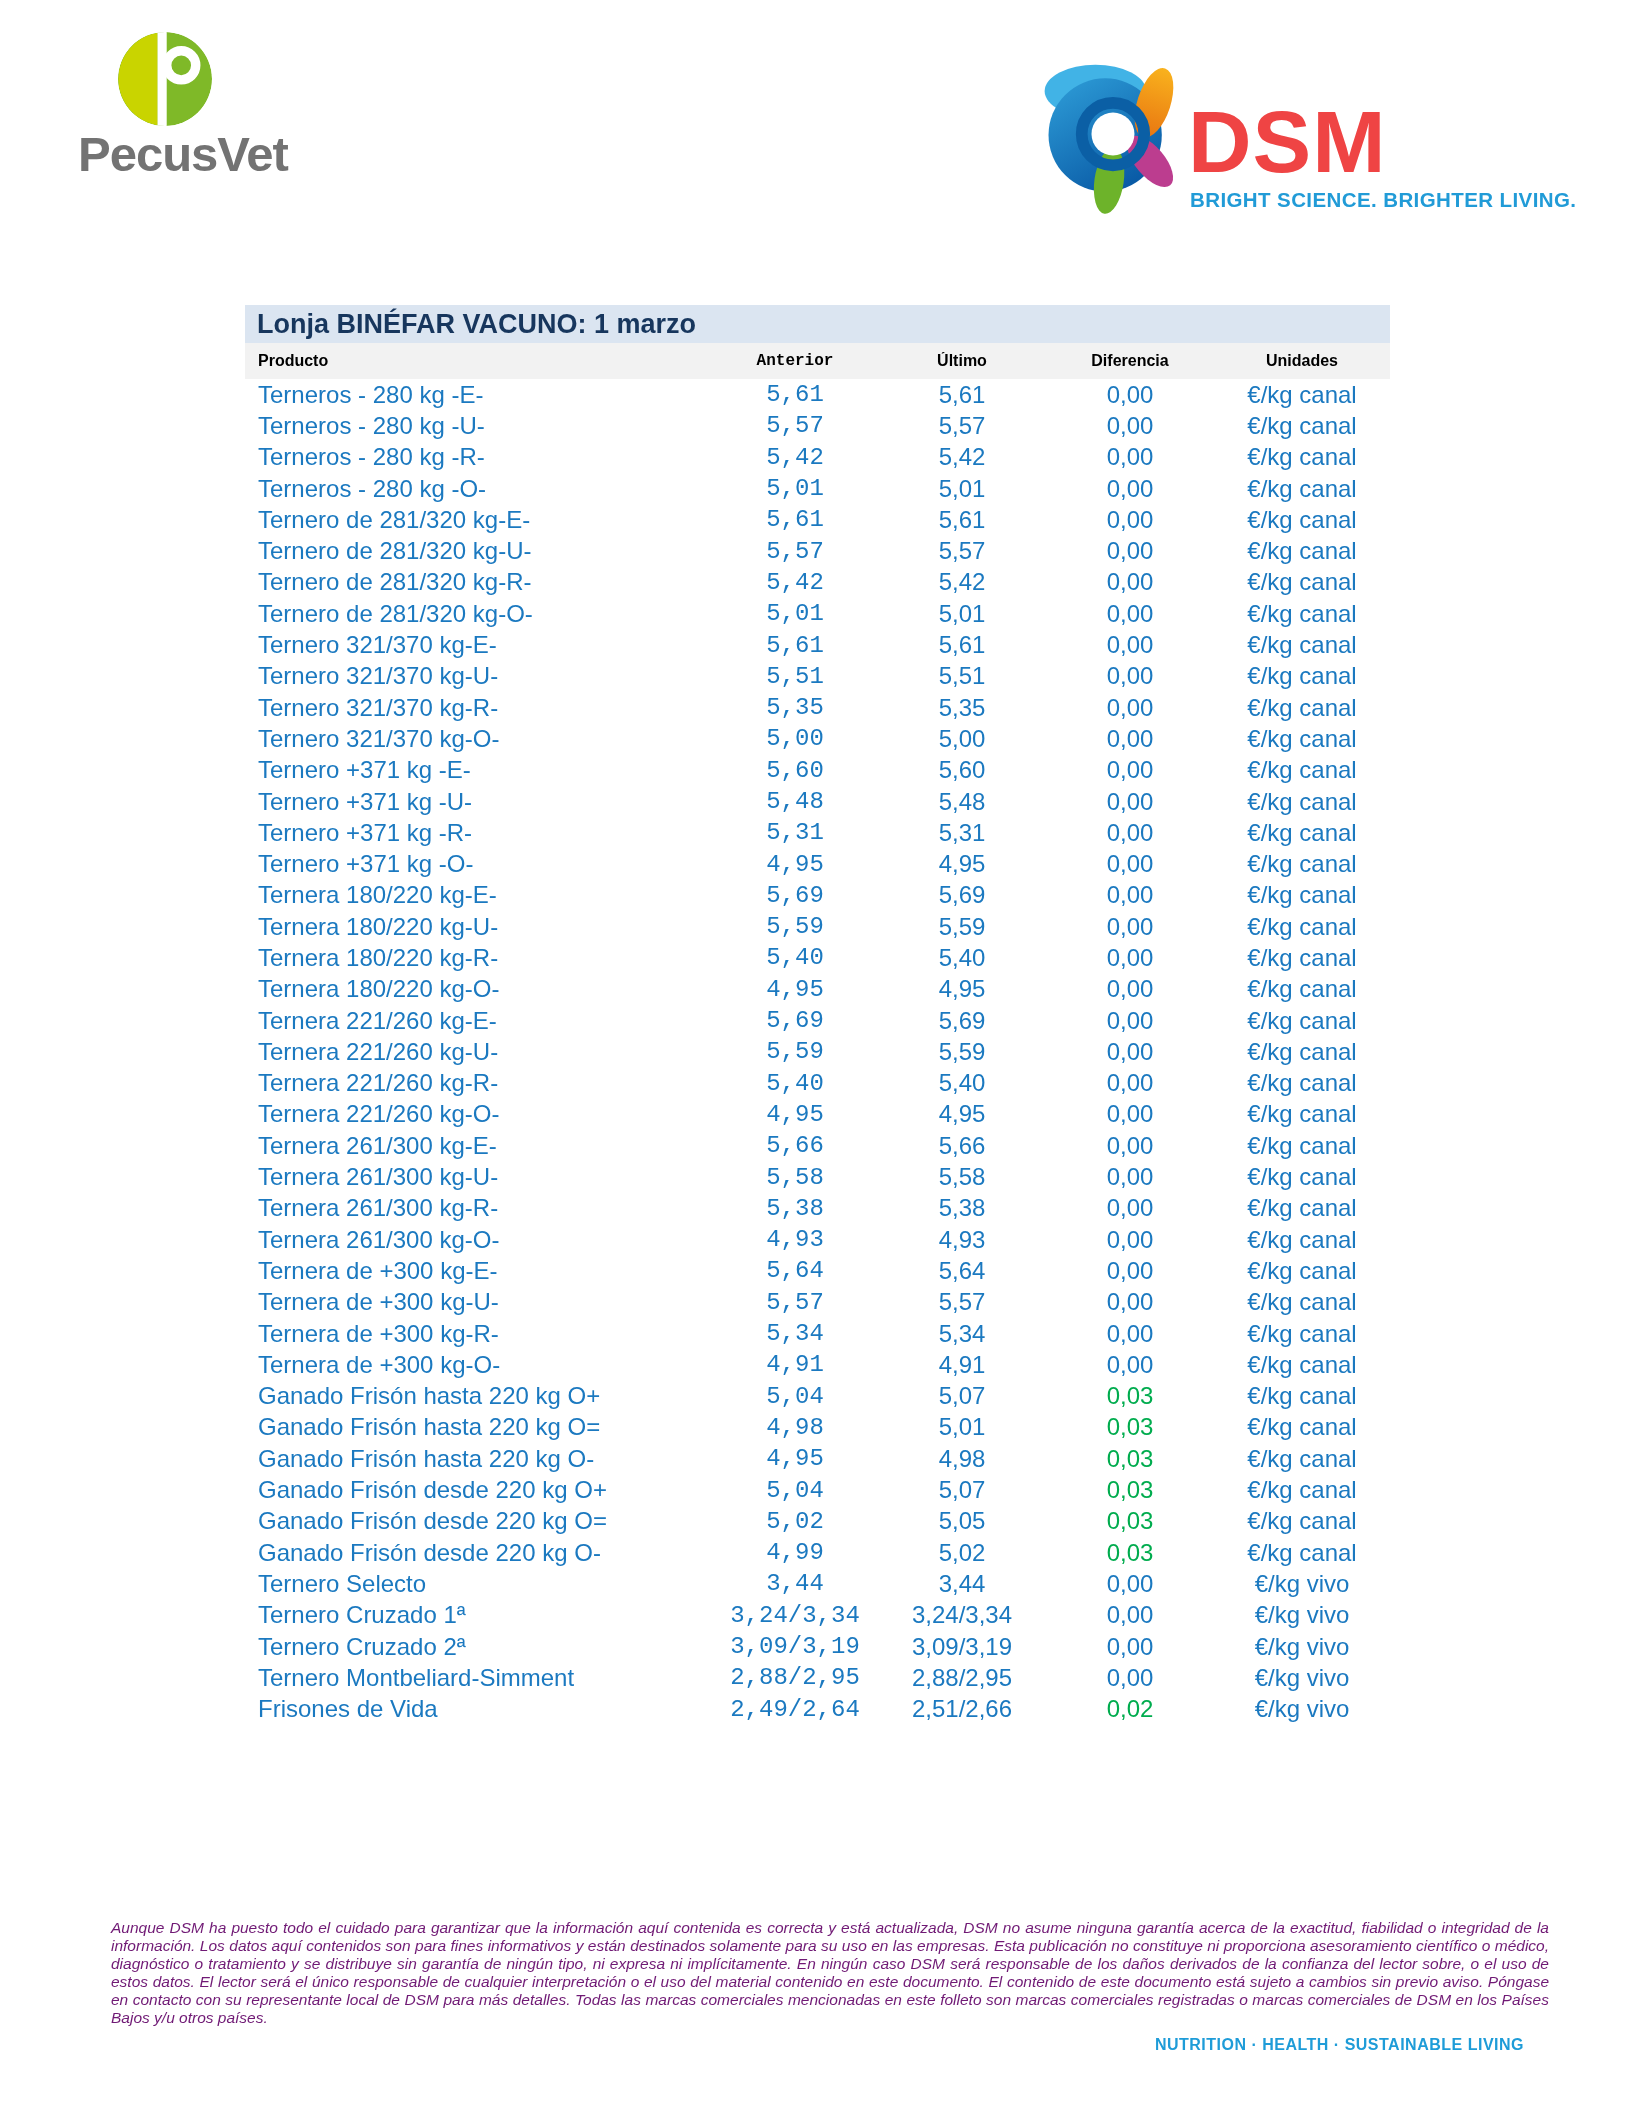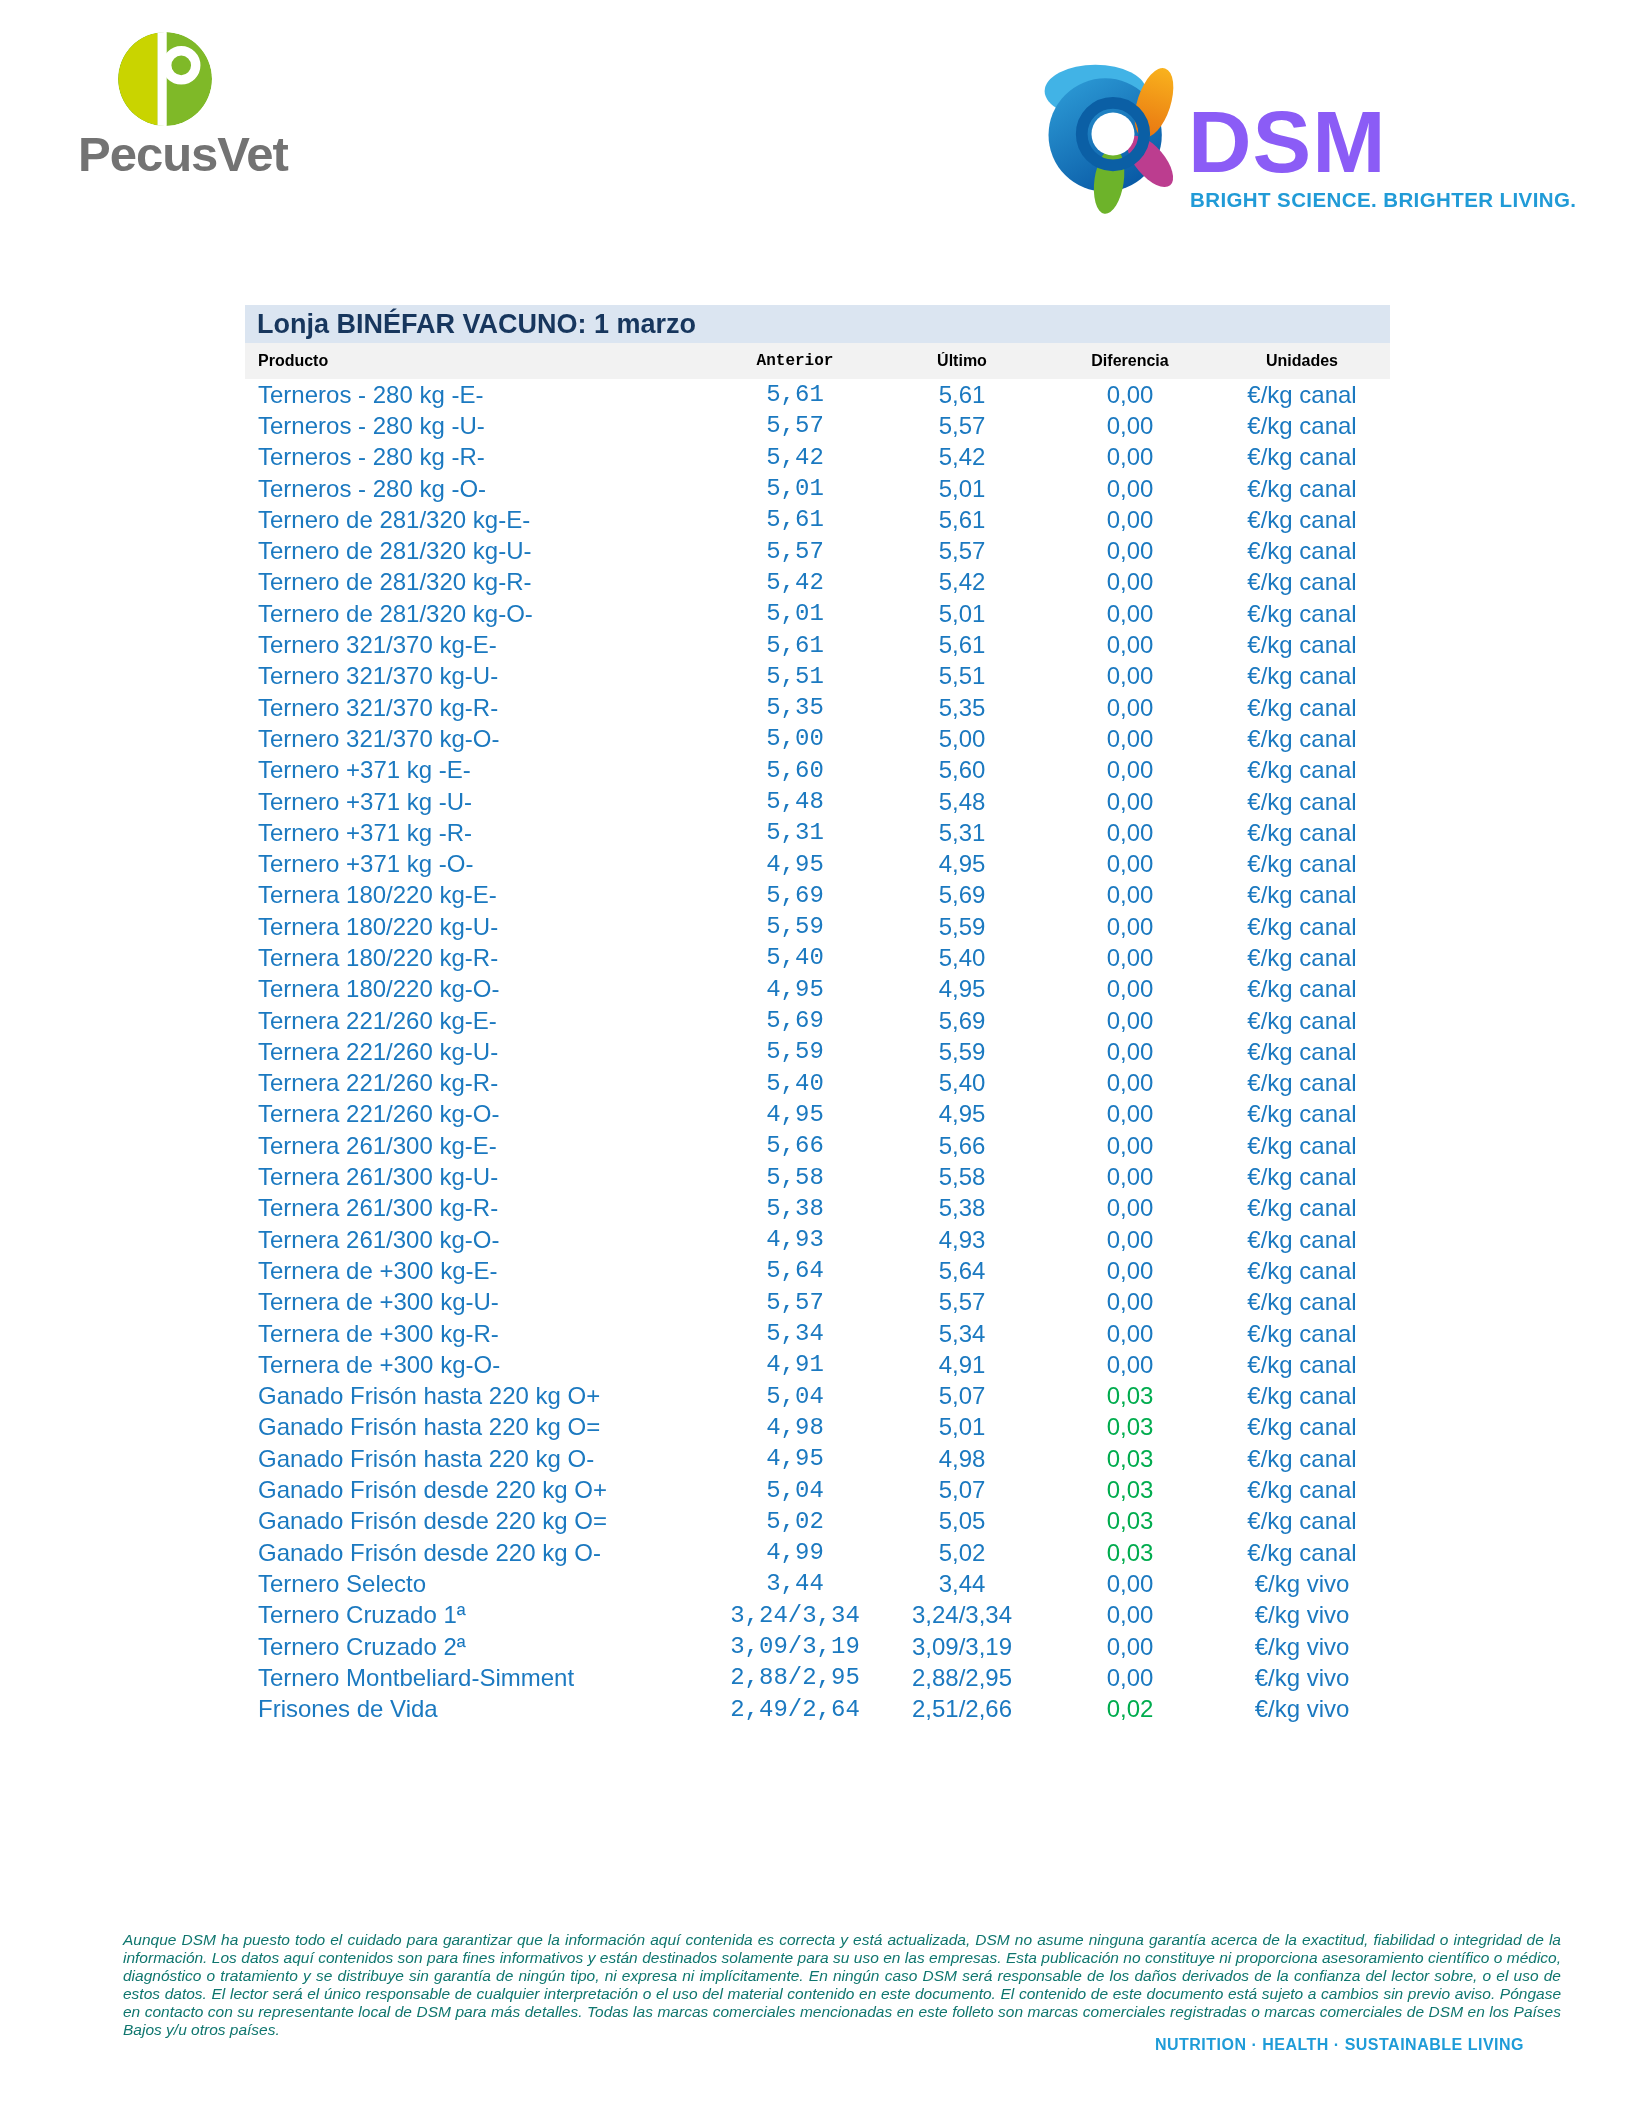--- a/index.html
+++ b/index.html
@@ -6,41 +6,41 @@
   body{
     width:1632px;height:2112px;position:relative;background:#ffffff;
     font-family:"Liberation Sans",sans-serif;overflow:hidden;
   }
   
   .pv-mark{position:absolute;left:118px;top:32px;width:94px;height:94px;}
   .pv-word{position:absolute;left:78px;top:126px;font-size:49px;font-weight:bold;
            color:#737373;letter-spacing:-1px;}
   .dsm-mark{position:absolute;left:1036px;top:52px;width:152px;height:166px;}
   .dsm-word{position:absolute;left:1188px;top:102px;font-size:88px;font-weight:bold;
-            color:#8b5cf6;line-height:80px;letter-spacing:1px;}
+            color:#ef4444;line-height:80px;letter-spacing:1px;}
   .dsm-tagline{position:absolute;left:1190px;top:188px;font-size:20.5px;font-weight:bold;
             color:#219bd7;letter-spacing:0.4px;}
   
   .price-table{position:absolute;left:245px;top:277px;width:1145px;margin-top:28px;}
   .t-title{height:38px;background:#dbe5f1;color:#17365d;font-weight:bold;font-size:27px;
            line-height:38px;padding-left:12px;box-sizing:border-box;}
   .t-head{display:flex;height:36px;background:#f2f2f2;font-weight:bold;font-size:16px;
           color:#000;align-items:center;}
   .t-body{}
   .t-row{display:flex;height:31.3px;align-items:center;font-size:24px;color:#1b79c0;}
   .c{box-sizing:border-box;white-space:nowrap;overflow:hidden;}
   .col-producto{width:467px;padding-left:13px;text-align:left;}
   .col-anterior{width:166px;text-align:center;font-family:Liberation Mono, monospace;}
   .col-ultimo{width:168px;text-align:center;}
   .col-diferencia{width:168px;text-align:center;}
   .col-unidades{width:176px;text-align:center;}
   .green{color:#00ac4e;}
   
-  .disclaimer{position:absolute;left:108px;top:1916px;width:1438px;margin:15px;
-              font-size:15.5px;line-height:18px;font-style:italic;color:#0f766e;
+  .disclaimer{position:absolute;left:108px;top:1916px;width:1438px;margin:3px;
+              font-size:15.5px;line-height:18px;font-style:italic;color:#701a75;
               text-align:justify;}
   .bottom-tagline{position:absolute;left:108px;top:2036px;width:1416px;text-align:right;
               font-weight:bold;font-size:16px;color:#1e9cd8;letter-spacing:0.5px;}
 </style>
 </head>
 <body>
 
 <svg class="pv-mark" viewBox="0 0 110 110">
   <defs>
       <clipPath id="pvclip">

